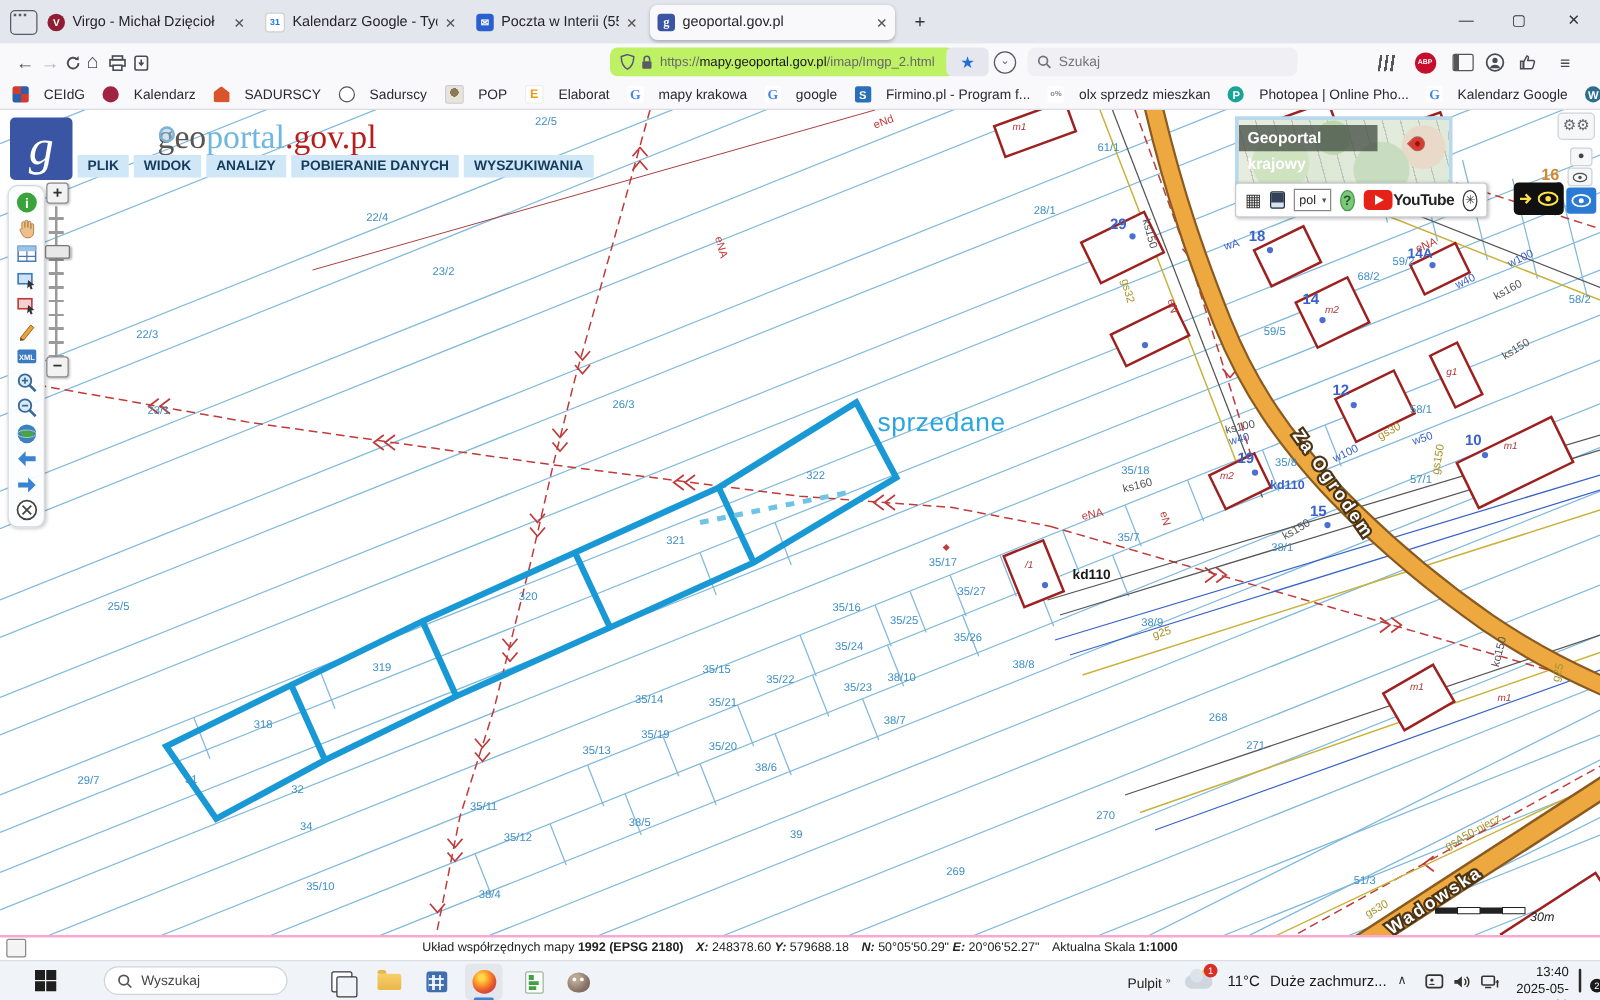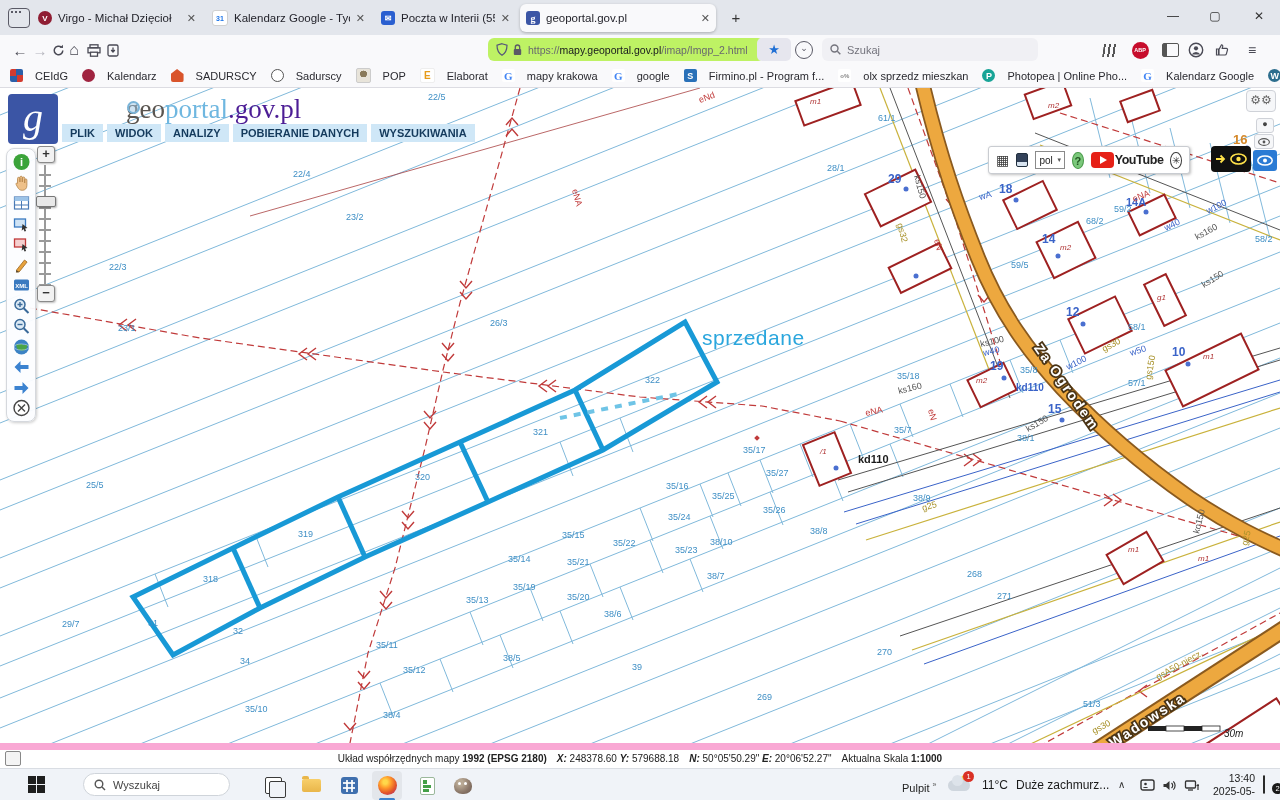--- a/index.html
+++ b/index.html
@@ -52,21 +52,21 @@
   #map{position:absolute;left:0;top:0;}
   svg text{font-family:"Liberation Sans",sans-serif;}
   .street{fill:#fff;stroke:#4a3415;stroke-width:3.5px;paint-order:stroke;font-weight:bold;letter-spacing:2px;}
   .sold{letter-spacing:.5px;}
   
   .gp-logo{position:absolute;left:8px;top:6px;width:50px;height:50px;background:#3b55a5;border-radius:4px;color:#fff;
            font-family:"Liberation Serif",serif;font-size:40px;font-style:italic;text-align:center;line-height:48px;}
   .gp-brand{position:absolute;left:126px;top:6px;font-family:"Liberation Serif",serif;font-size:27px;}
   .gp-brand .b1{color:#5a5550;}
   .gp-brand .b2{color:#6fb7e0;}
-  .gp-brand .b3{color:#4c1d95;text-align:right;}
+  .gp-brand .b3{color:#b91c1c;text-align:right;}
   .gp-mag{position:absolute;left:127px;top:13px;width:9px;height:9px;border:2px solid #7ab4d8;border-radius:50%;background:rgba(160,200,230,.5);}
   .gp-menu{position:absolute;left:62px;top:36px;display:flex;gap:4px;}
   .gp-menu .mi{background:#cfe7f7;color:#143a5c;font-size:11px;font-weight:bold;padding:3px 8px;}
   .gp-tools{position:absolute;left:6px;top:60px;width:30px;height:274px;background:rgba(252,253,255,.95);border:1px solid #d5d8dd;border-radius:8px;box-shadow:1px 1px 3px rgba(0,0,0,.2);display:flex;flex-direction:column;align-items:center;justify-content:space-between;padding:4px 0;box-sizing:border-box;}
   .ti{width:19px;height:18px;}
   .gp-zbtn{position:absolute;left:37px;width:16px;height:15px;background:#f2f2f2;border:1px solid #8a8a8a;border-radius:3px;text-align:center;line-height:13px;font-size:13px;font-weight:bold;color:#333;box-shadow:1px 1px 2px rgba(0,0,0,.25);}
   .gp-track{position:absolute;left:39px;top:77px;width:12px;height:120px;background:
      linear-gradient(#9a9a9a,#9a9a9a) 50% 0/2px 100% no-repeat,
      repeating-linear-gradient(to bottom,transparent 0 9px,#9a9a9a 9px 11px);}
   .gp-handle{position:absolute;left:36px;top:108px;width:18px;height:9px;background:#e8e8e8;border:1px solid #777;border-radius:2px;box-shadow:1px 1px 2px rgba(0,0,0,.3);}
@@ -88,21 +88,21 @@
   .c-yt{display:flex;align-items:center;gap:1px;}
   .c-ytp{width:23px;height:16px;background:#e62117;border-radius:4px;position:relative;}
   .c-ytp:after{content:"";position:absolute;left:9px;top:4px;border-left:7px solid #fff;border-top:4px solid transparent;border-bottom:4px solid transparent;}
   .c-ytt{font-size:12.5px;font-weight:bold;color:#232323;letter-spacing:-.4px;}
   .c-wheel{width:17px;height:17px;border-radius:50%;border:1.6px solid #3a3a3a;color:#3a3a3a;font-size:10px;text-align:center;line-height:15px;box-sizing:border-box;}
   .gp-blackbtn{position:absolute;left:1211px;top:58px;width:40px;height:26px;background:#101010;border-radius:4px;display:flex;align-items:center;justify-content:center;gap:2px;}
   .gp-bluebtn{position:absolute;left:1253px;top:62px;width:24px;height:21px;background:#2b7bd4;border-radius:3px;display:flex;align-items:center;justify-content:center;}
   .gp-gears{position:absolute;left:1246px;top:2px;width:28px;height:20px;background:#f6f7f9;border:1px solid #cfd2d8;border-radius:4px;color:#666;font-size:12px;text-align:center;line-height:18px;}
   .gp-sm1{position:absolute;left:1256px;top:30px;width:16px;height:13px;background:#f6f7f9;border:1px solid #cfd2d8;border-radius:3px;color:#444;font-size:9px;text-align:center;line-height:11px;}
   .gp-sm2{position:absolute;left:1254px;top:46px;width:18px;height:13px;background:#f6f7f9;border:1px solid #cfd2d8;border-radius:3px;display:flex;align-items:center;justify-content:center;}
-  .map-footer{position:absolute;left:0;bottom:0;width:1280px;height:18px;background:#fff;border-top:7px solid #f9a8d4;font-size:10px;color:#222;text-align:center;line-height:18px;margin-top:32px;}
+  .map-footer{position:absolute;left:0;bottom:0;width:1280px;height:18px;background:#fff;border-top:2px solid #f9a8d4;font-size:10px;color:#222;text-align:center;line-height:18px;margin-top:32px;}
   .map-footer .fb{font-weight:bold;}
   .map-footer .fbi{font-weight:bold;font-style:italic;}
   .mf-ico{position:absolute;left:5px;bottom:2px;width:14px;height:13px;border:1.5px solid #888;border-radius:2px;background:#f4f4f4;}
   
   #taskbar{position:absolute;left:0;top:768px;width:1280px;height:32px;background:#f0f3f8;border-top:1px solid #d9dde3;}
   .tb-start{position:absolute;left:28px;top:7px;width:17px;height:17px;display:grid;grid-template-columns:8px 8px;grid-template-rows:8px 8px;gap:1px;}
   .tb-start div{background:#1f1f1f;}
   .tb-search{position:absolute;left:83px;top:4px;width:147px;height:23px;background:#fff;border:1px solid #cfd4da;border-radius:12px;display:flex;align-items:center;gap:7px;padding:0 10px;box-sizing:border-box;font-size:11px;color:#444;}
   .tb-app{position:absolute;top:2px;width:30px;height:29px;display:flex;align-items:center;justify-content:center;border-radius:4px;}
   .tb-app.active{background:rgba(0,0,0,.05);}
@@ -649,20 +649,24 @@
       <svg class="ti" viewBox="0 0 18 18">
           <circle cx="9" cy="9" r="7.5" fill="#fff" stroke="#444" stroke-width="1.4"></circle>
           <path d="M5.5 5.5l7 7M12.5 5.5l-7 7" stroke="#444" stroke-width="1.4"></path>
         </svg>
     </div>
     <div class="gp-zbtn" style="top:58px;"><span>+</span></div>
     <div class="gp-track"></div>
     <div class="gp-handle"></div>
     <div class="gp-zbtn" style="top:197px;"><span>−</span></div>
 
+    <div class="gp-mini">
+      <div class="mm-band"><span>Geoportal krajowy</span></div>
+      <div class="mm-pin"></div>
+    </div>
     <div class="gp-gears">⚙⚙</div>
     <div class="gp-sm1">●</div>
     <div class="gp-sm2">
       <svg width="12" height="8" viewBox="0 0 12 8">
           <ellipse cx="6" cy="4" rx="5.4" ry="3.4" fill="none" stroke="#555" stroke-width="1.1"></ellipse>
           <circle cx="6" cy="4" r="1.4" fill="#555"></circle>
         </svg>
     </div>
     <div class="gp-ctrl">
       <span class="c-grid">▦</span>

